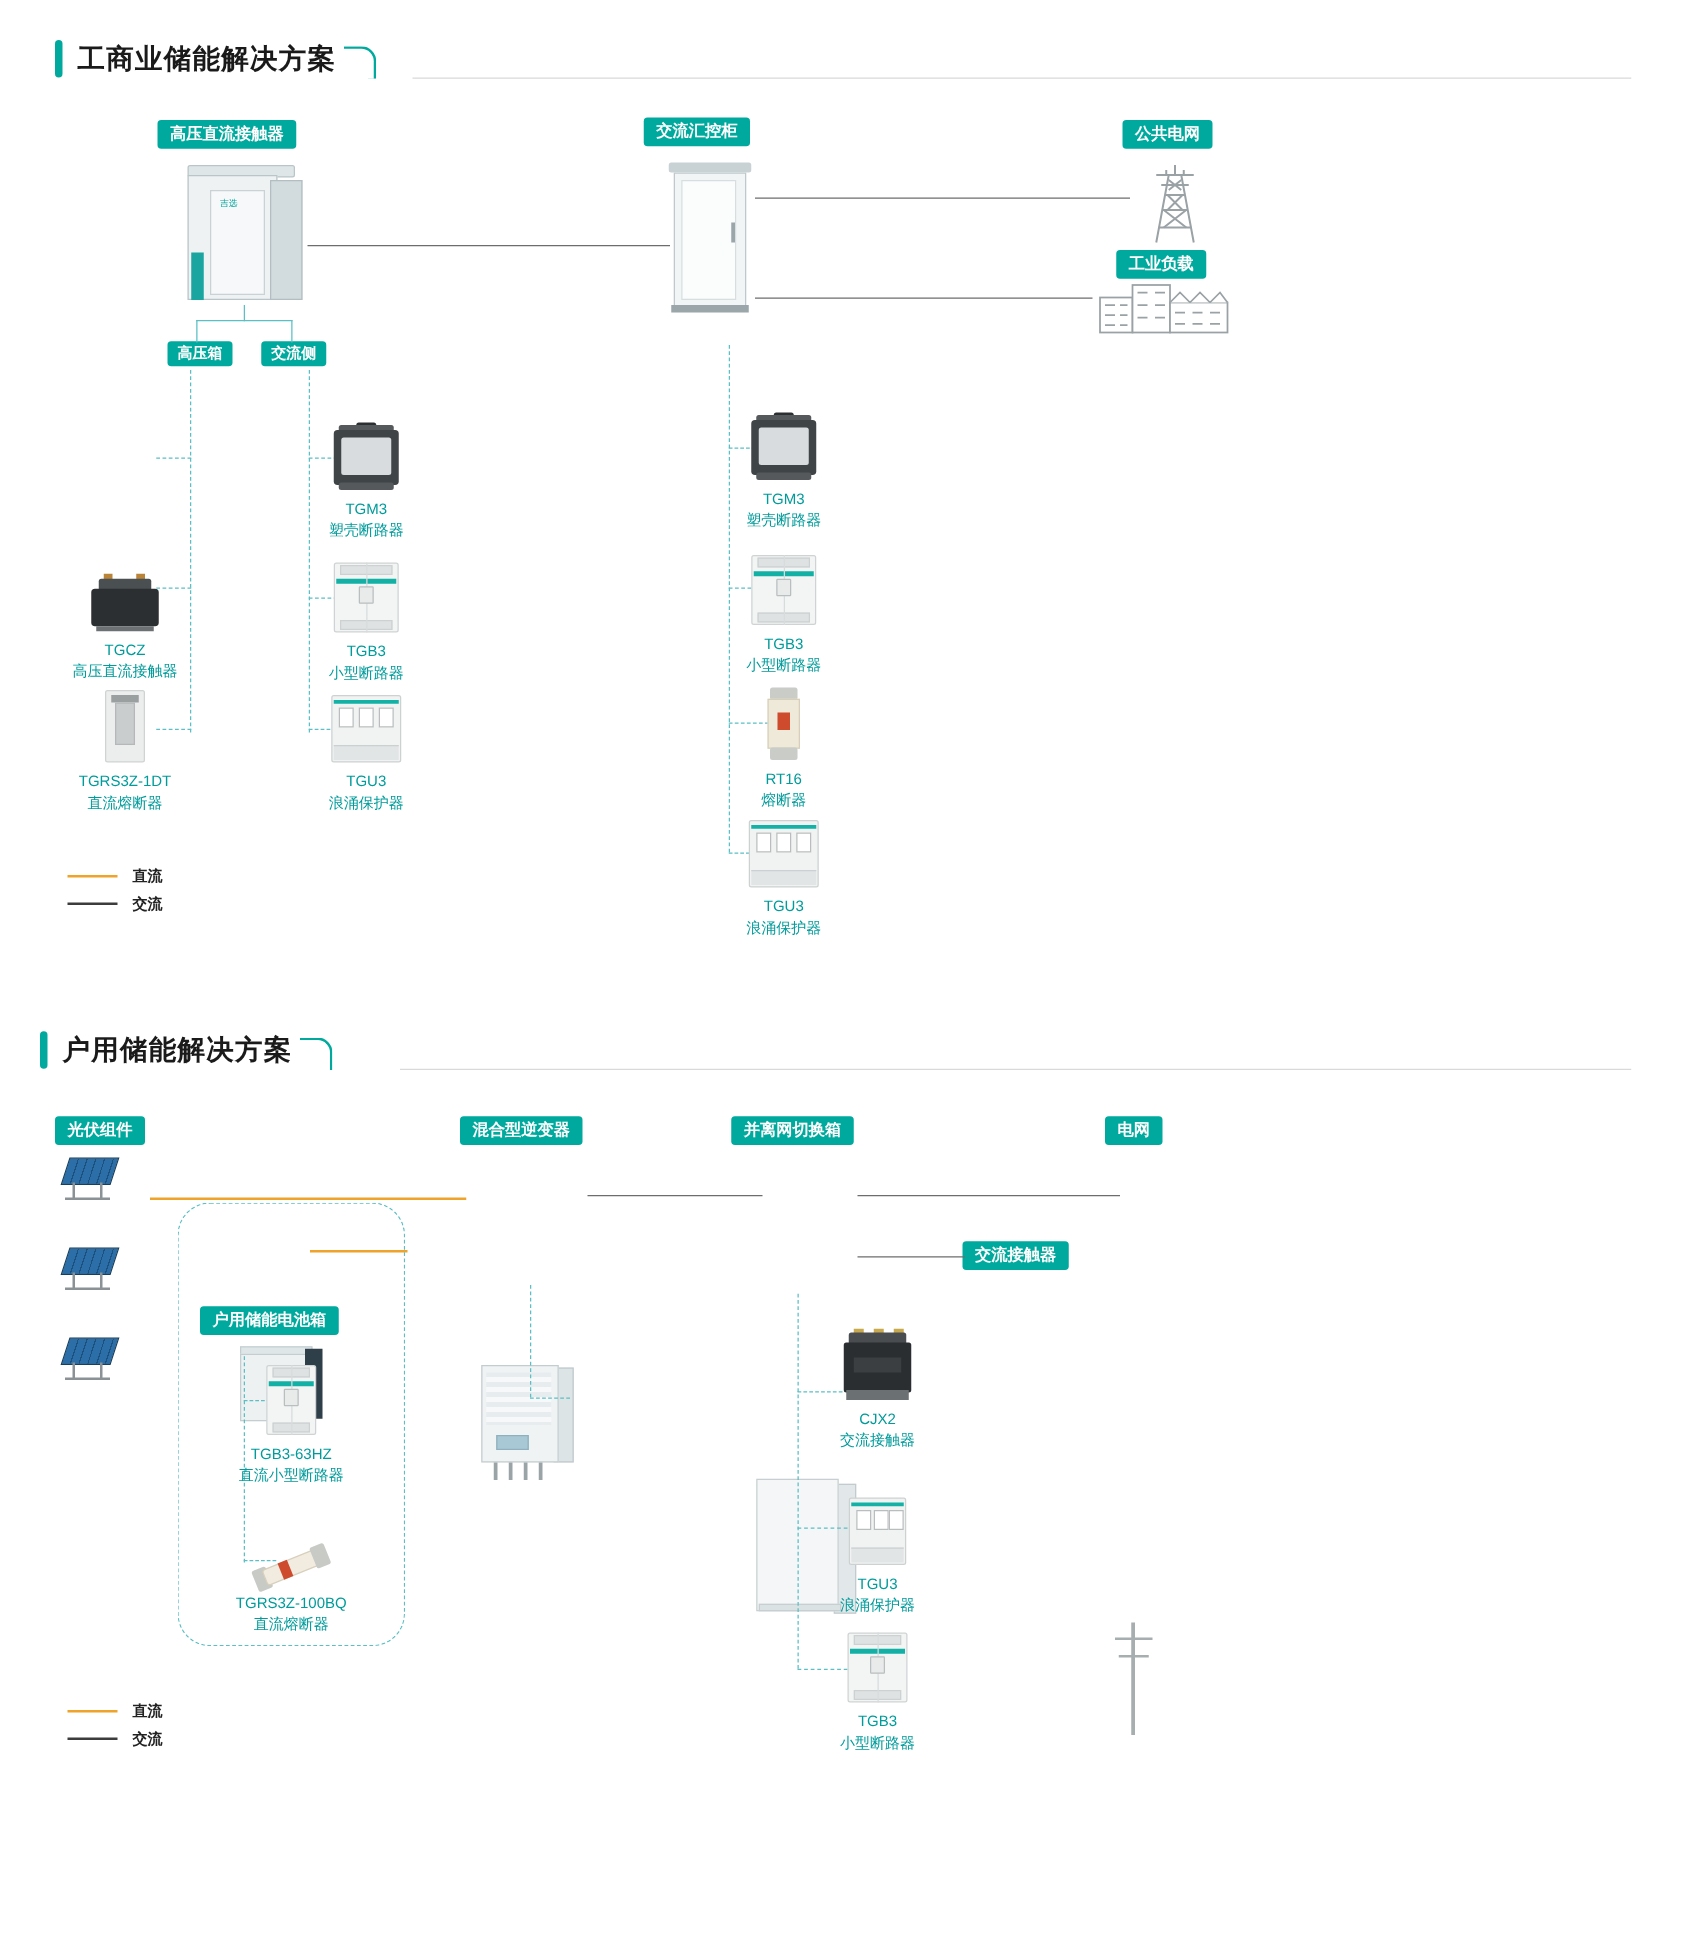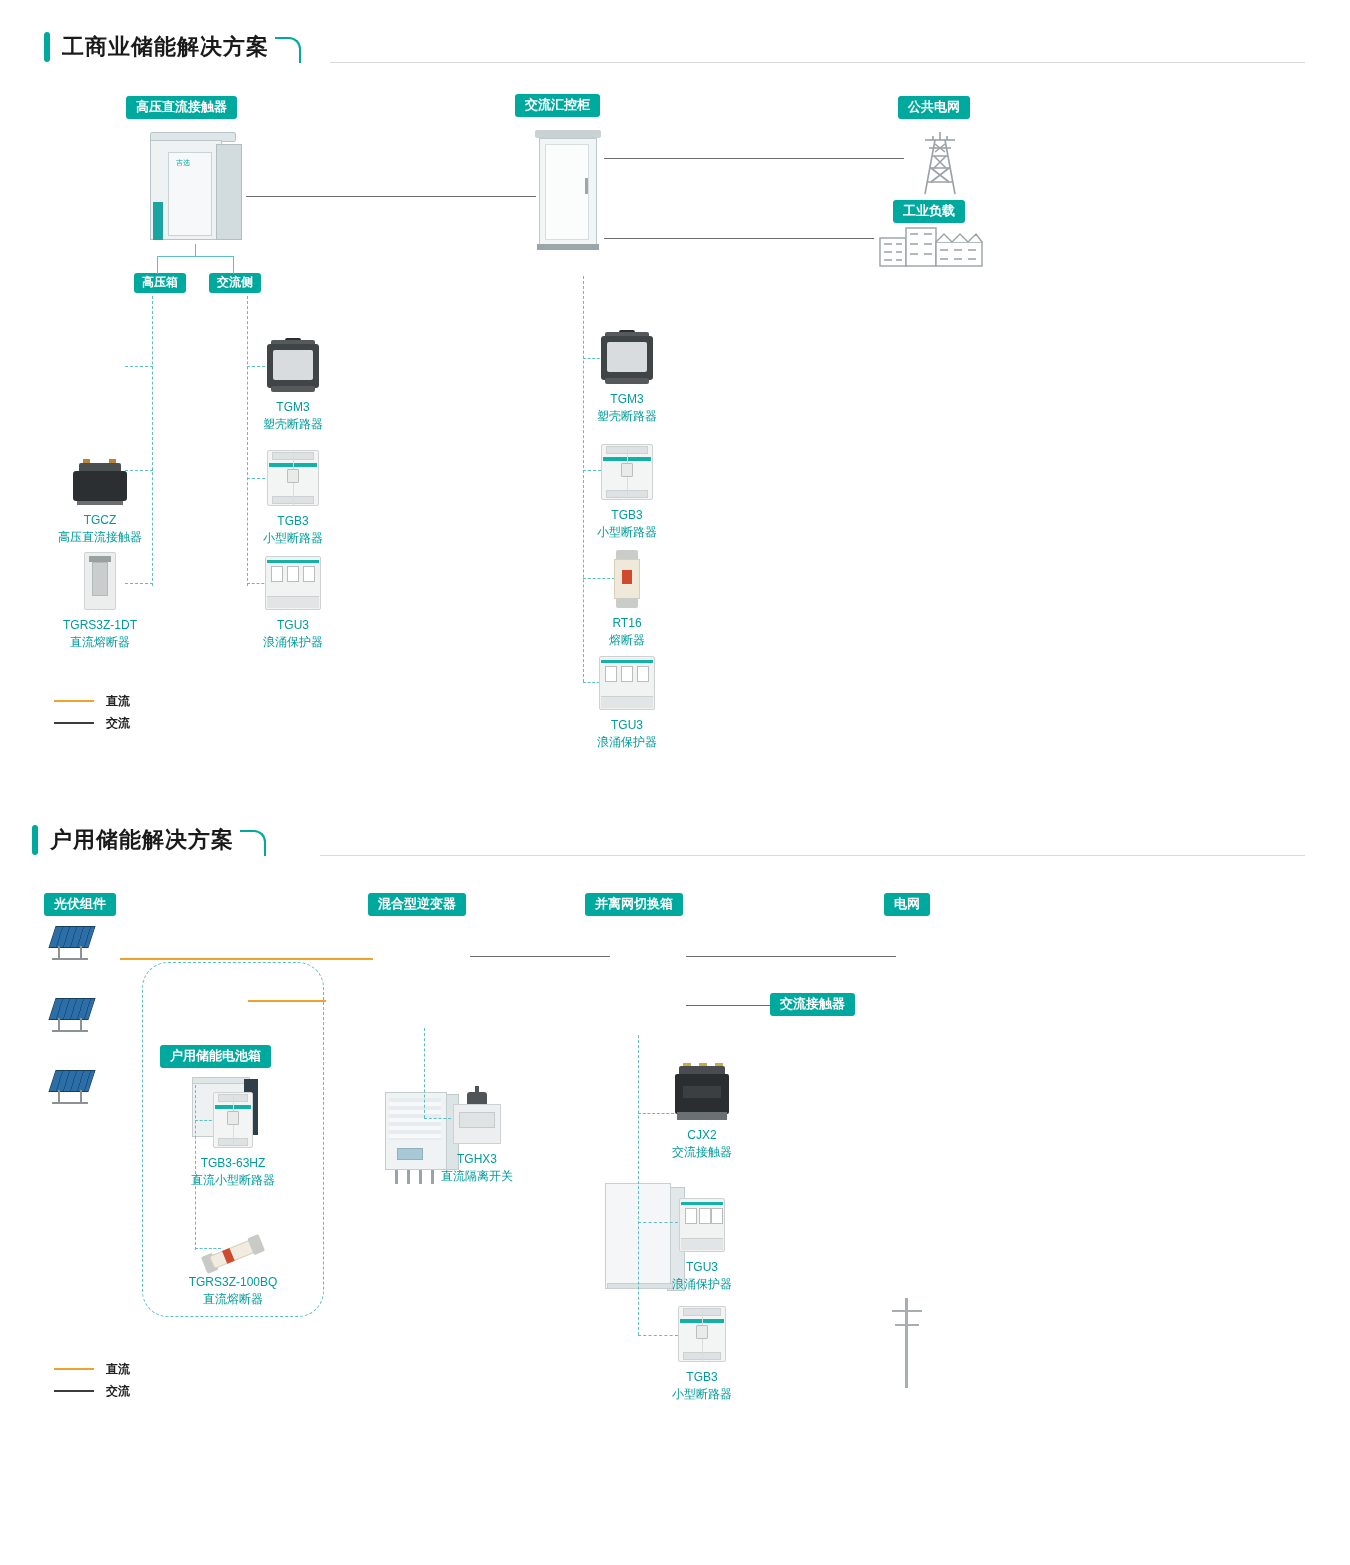--- a/index.html
+++ b/index.html
@@ -582,32 +582,20 @@
           <div class="capL"></div>
           <div class="body"></div>
           <div class="band"></div>
           <div class="capR"></div>
         </div>
     </div>
     <div class="code">TGRS3Z-100BQ</div>
     <div class="desc">直流熔断器</div>
   </div>
 
-  <div class="product" style="left:412px; top:1082px;">
-    <div class="pic">
-      <div class="iso">
-          <div class="stem"></div>
-          <div class="knob"></div>
-          <div class="base"></div>
-          <div class="win"></div>
-        </div>
-    </div>
-    <div class="code">TGHX3</div>
-    <div class="desc">直流隔离开关</div>
-  </div>
 
   <div class="product" style="left:637px; top:1058px;">
     <div class="pic">
       <div class="cjx">
         <div class="term" style="left:8px;"></div>
           <div class="term" style="left:24px;"></div>
           <div class="term" style="left:40px;"></div>
         <div class="top"></div>
           <div class="body"></div>
           <div class="label"></div>

